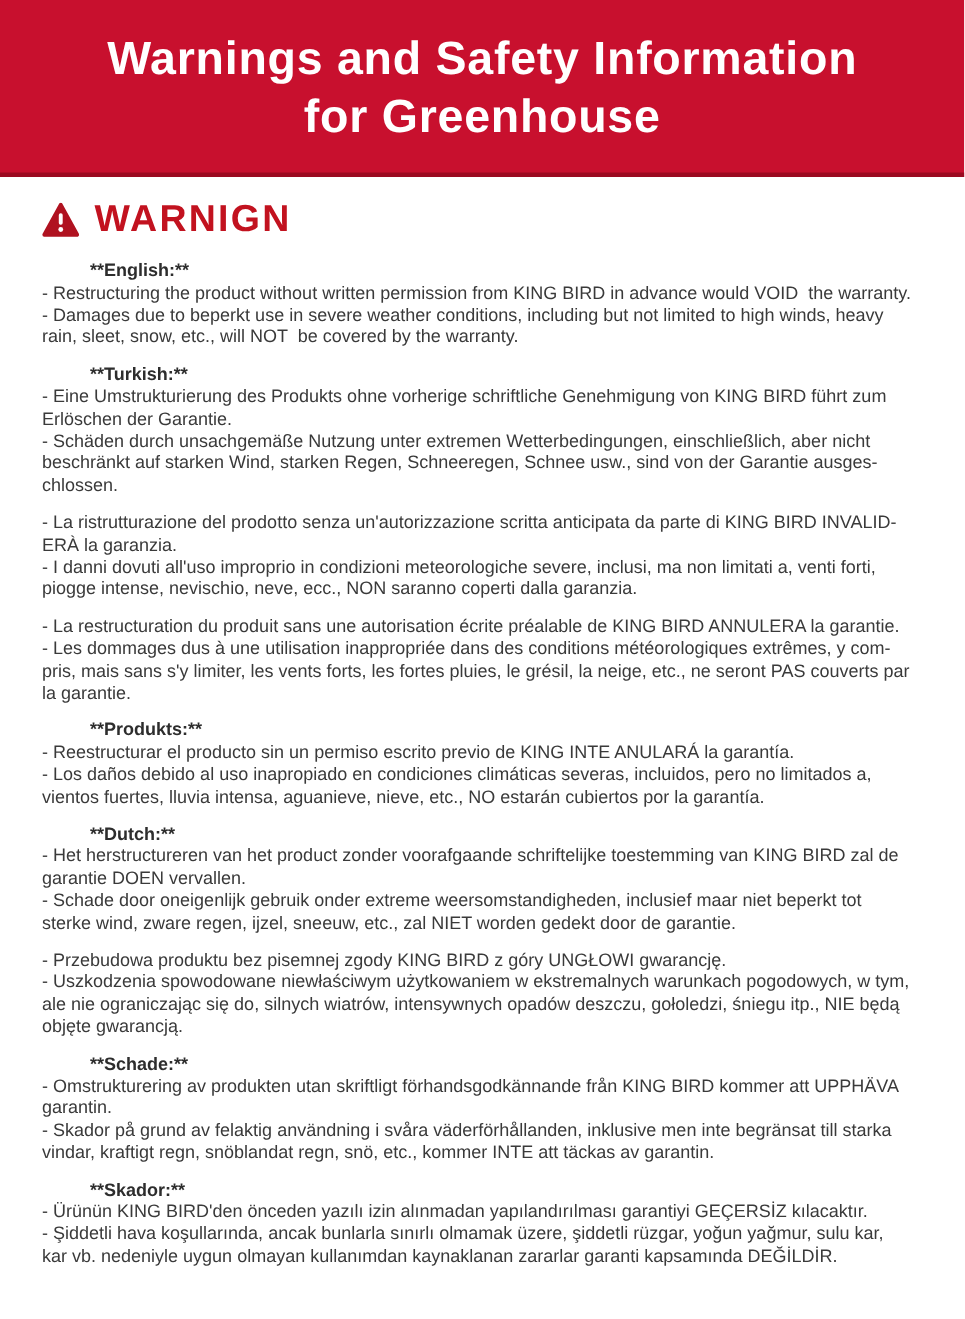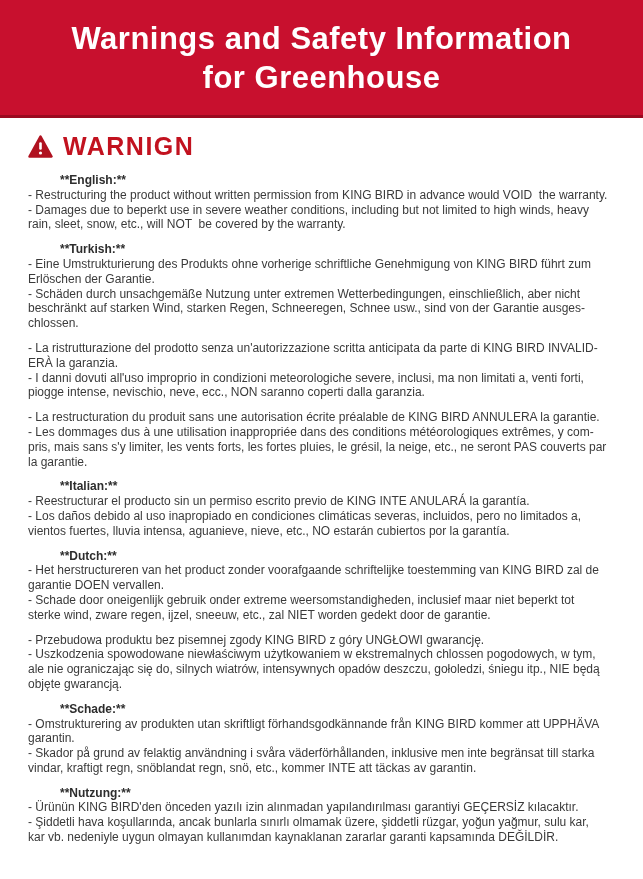--- a/index.html
+++ b/index.html
@@ -116,50 +116,50 @@
     </section>
 
     <section class="sec">
       <div class="sec-body">- La restructuration du produit sans une autorisation écrite préalable de KING BIRD ANNULERA la garantie.
 - Les dommages dus à une utilisation inappropriée dans des conditions météorologiques extrêmes, y com-
 pris, mais sans s'y limiter, les vents forts, les fortes pluies, le grésil, la neige, etc., ne seront PAS couverts par
 la garantie.</div>
     </section>
 
     <section class="sec">
-      <div class="sec-label">**Italian:**</div>
+      <div class="sec-label">**Produkts:**</div>
       <div class="sec-body">- Reestructurar el producto sin un permiso escrito previo de KING INTE ANULARÁ la garantía.
 - Los daños debido al uso inapropiado en condiciones climáticas severas, incluidos, pero no limitados a,
 vientos fuertes, lluvia intensa, aguanieve, nieve, etc., NO estarán cubiertos por la garantía.</div>
     </section>
 
     <section class="sec">
       <div class="sec-label">**Dutch:**</div>
       <div class="sec-body">- Het herstructureren van het product zonder voorafgaande schriftelijke toestemming van KING BIRD zal de
 garantie DOEN vervallen.
 - Schade door oneigenlijk gebruik onder extreme weersomstandigheden, inclusief maar niet beperkt tot
 sterke wind, zware regen, ijzel, sneeuw, etc., zal NIET worden gedekt door de garantie.</div>
     </section>
 
     <section class="sec">
       <div class="sec-body">- Przebudowa produktu bez pisemnej zgody KING BIRD z góry UNGŁOWI gwarancję.
-- Uszkodzenia spowodowane niewłaściwym użytkowaniem w ekstremalnych chlossen pogodowych, w tym,
+- Uszkodzenia spowodowane niewłaściwym użytkowaniem w ekstremalnych warunkach pogodowych, w tym,
 ale nie ograniczając się do, silnych wiatrów, intensywnych opadów deszczu, gołoledzi, śniegu itp., NIE będą
 objęte gwarancją.</div>
     </section>
 
     <section class="sec">
       <div class="sec-label">**Schade:**</div>
       <div class="sec-body">- Omstrukturering av produkten utan skriftligt förhandsgodkännande från KING BIRD kommer att UPPHÄVA
 garantin.
 - Skador på grund av felaktig användning i svåra väderförhållanden, inklusive men inte begränsat till starka
 vindar, kraftigt regn, snöblandat regn, snö, etc., kommer INTE att täckas av garantin.</div>
     </section>
 
     <section class="sec">
-      <div class="sec-label">**Nutzung:**</div>
+      <div class="sec-label">**Skador:**</div>
       <div class="sec-body">- Ürünün KING BIRD'den önceden yazılı izin alınmadan yapılandırılması garantiyi GEÇERSİZ kılacaktır.
 - Şiddetli hava koşullarında, ancak bunlarla sınırlı olmamak üzere, şiddetli rüzgar, yoğun yağmur, sulu kar,
 kar vb. nedeniyle uygun olmayan kullanımdan kaynaklanan zararlar garanti kapsamında DEĞİLDİR.</div>
     </section>
 
   </main>
 </div>
 
 </body></html>

